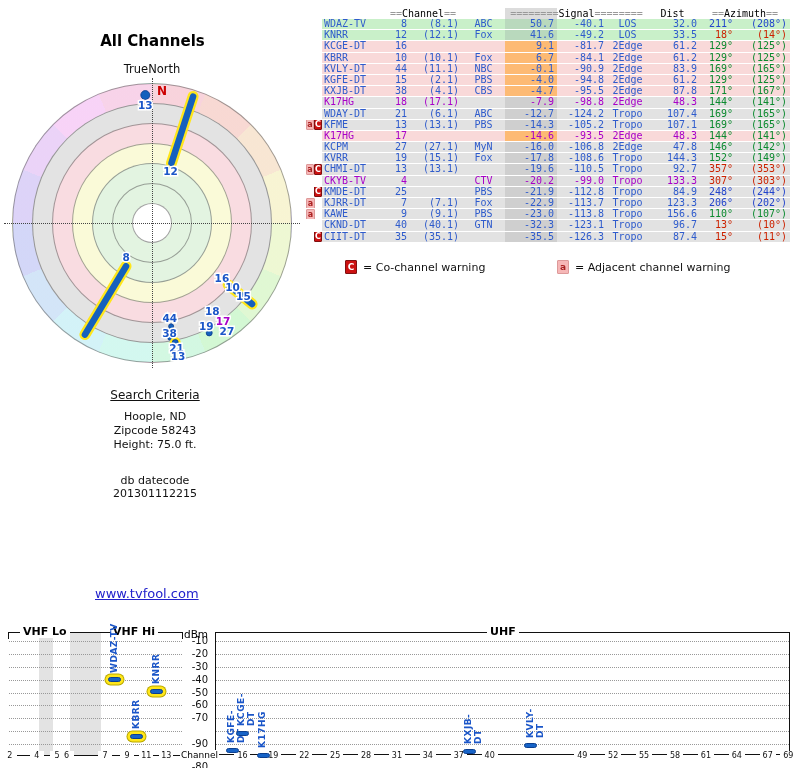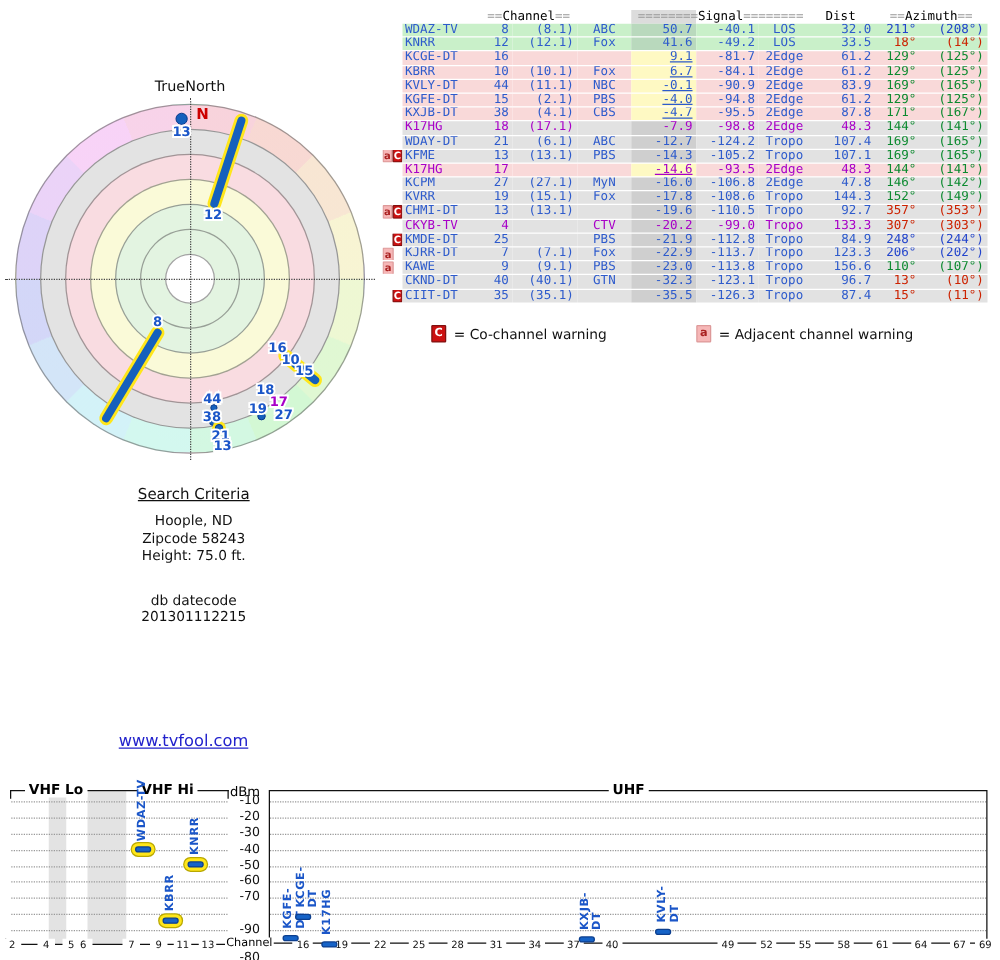--- a/index.html
+++ b/index.html
@@ -39,21 +39,21 @@
   #table-root{left:306px;top:8px;font-family:"DejaVu Sans Mono",monospace;font-size:10px;color:#000;}
   .trow{display:grid;grid-template-columns:16px 62px 26px 52px 43px 52px 50px 41px 52px 36px 54px;}
   .trow > div{overflow:hidden;white-space:nowrap;line-height:10.2px;}
   .hrow > div{line-height:11px;text-align:center;}
   .drow{height:10.2px;border-bottom:1px solid #fff;}
   .al{text-align:left;padding-left:2px;box-sizing:border-box;}
   .ar{text-align:right;padding-right:3px;box-sizing:border-box;}
   .ac{text-align:center;}
   .eq{color:#999;}
   .tone-green > .dcell{background:#c9f0c9;} .tone-green > .nmcell{background:#b9d9bd;}
-  .tone-pink  > .dcell{background:#f9d9d9;} .tone-pink  > .nmcell{background:#fef9c3;text-decoration:underline;}
+  .tone-pink  > .dcell{background:#f9d9d9;} .tone-pink  > .nmcell{background:#fdba74;}
   .tone-gray  > .dcell{background:#e2e2e2;} .tone-gray  > .nmcell{background:#cfcfcf;}
   .txt-blue{color:#2e5bcc;} .txt-purple{color:#a800c8;}
   .az-red{color:#cc2200;} .az-green{color:#0b8a2f;} .az-blue{color:#2244cc;}
   .flagcell{display:flex;align-items:center;justify-content:flex-start;background:transparent;}
   .fbox{display:inline-block;width:7px;height:9px;font-size:8px;line-height:9px;text-align:center;
     font-family:"DejaVu Sans",sans-serif;font-weight:bold;border-radius:1px;}
   .fbox.fa{background:#f6b7b7;color:#a22;border:1px solid #d99;}
   .fbox.fc{background:#cc1111;color:#fff;border:1px solid #801010;}
   .fempty{width:9px;height:9px;display:inline-block;}
   .legend-item{position:absolute;top:260px;font-size:11px;color:#111;display:flex;align-items:center;gap:6px;}
@@ -68,20 +68,21 @@
   .smarker{width:13px;height:5px;border-radius:2.5px;background:#1663c7;border:1px solid #0c3f8f;box-sizing:border-box;}
   .smarker.halo{box-shadow:0 0 0 2.5px #ffe61a,0 0 0 3.5px #b9a800;}
   .vlabel{position:absolute;writing-mode:vertical-rl;transform:translateY(-100%) rotate(180deg);
     font-size:9px;font-weight:bold;color:#1b56c8;letter-spacing:.5px;}
 </style>
 </head>
 <body>
 
 <div id="page">
 
+  <div id="radar-title" class="abs">All Channels</div>
   <div id="north-label" class="abs">TrueNorth</div>
 
   <div id="wheel" class="ring"></div>
   <div id="ring5" class="ring"></div>
   <div id="ring4" class="ring"></div>
   <div id="ring3" class="ring"></div>
   <div id="ring2" class="ring"></div>
   <div id="ring1" class="ring"></div>
   <div id="ring0" class="ring"></div>
   <div id="xhair-h" class="abs"></div>

